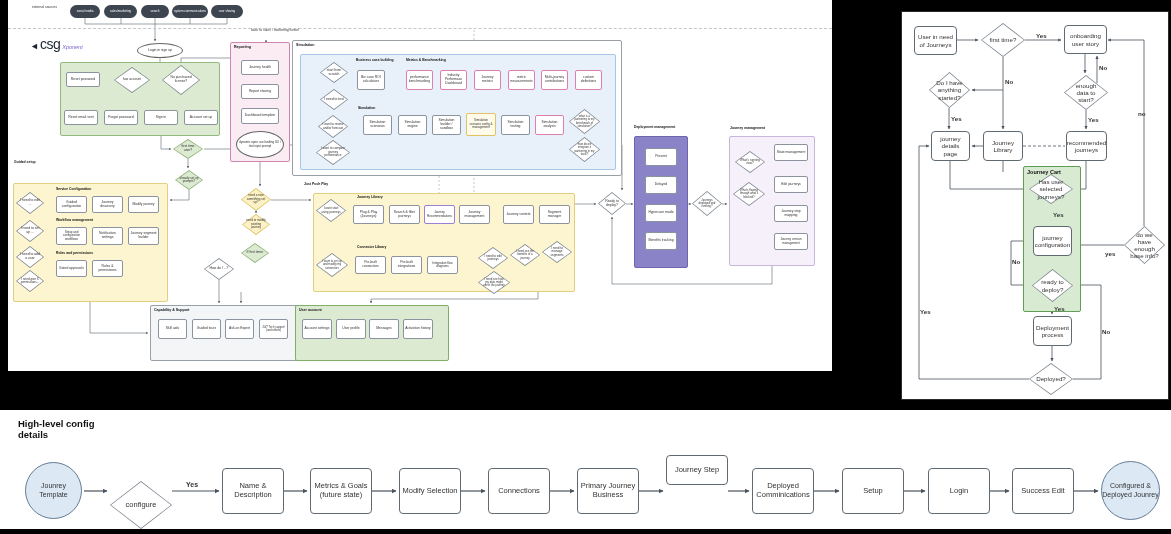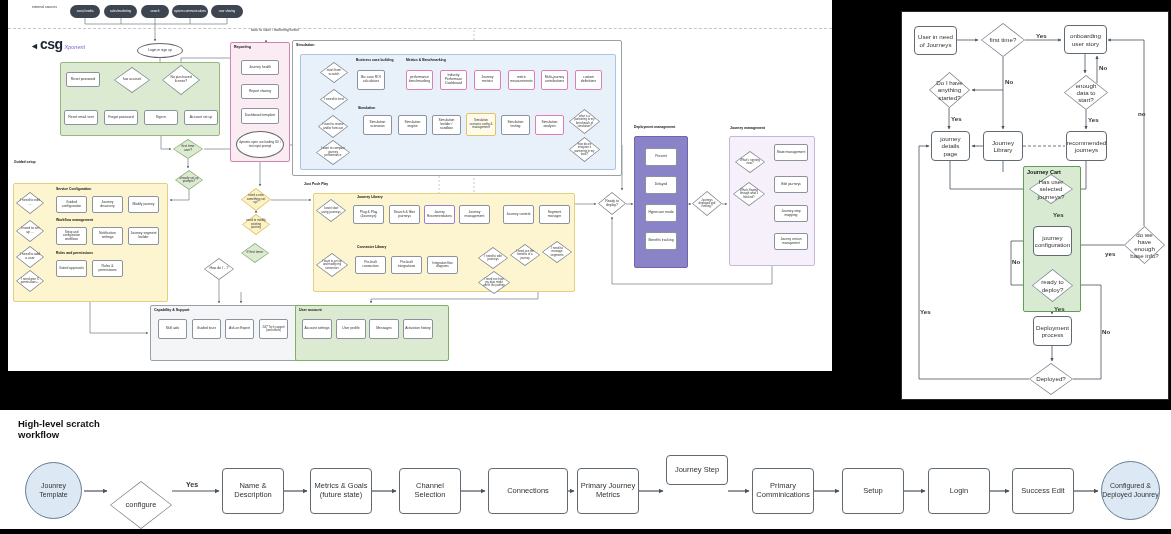--- a/index.html
+++ b/index.html
@@ -47,21 +47,21 @@
   .sec-yellow{background:#fcf5cf;border:1px solid #e3cf7e;}
   .sec-purple{background:#8b83c7;border:1px solid #6f65ae;}
   .sec-lav{background:#f6f0fa;border:1px solid #c9b6dd;}
   .sec-grey{background:#f3f5f7;border:1px solid #99a1a8;}
   .sec-cart{background:#d9ead3;border:1px solid #5f9e54;}
   .sec-label{position:absolute;top:2px;left:3px;font-weight:bold;font-size:3.6px;color:#111;white-space:nowrap;}
   #right-panel .sec-label{font-size:5.5px;}
   #divider{position:absolute;left:0;top:28px;width:824px;border-top:1px dashed #c6c6c6;}
   #logo{position:absolute;left:22px;top:36px;display:flex;align-items:baseline;}
   #logo .mark{font-size:9px;color:#1b2430;margin-right:1px;}
-  #logo .brand{font-weight:bold;font-size:14px;color:#1b2430;letter-spacing:-0.5px;}
+  #logo .brand{font-weight:normal;font-size:14px;color:#1b2430;letter-spacing:-0.5px;}
   #logo .prod{font-style:italic;font-size:5.5px;color:#7a5fd0;margin-left:2px;}
 </style>
 </head>
 <body>
 
 <div id="page">
 
   <div id="canvas-main" class="region">
     <svg class="wires" width="824" height="371" viewBox="0 0 824 371">
       <defs>
@@ -440,34 +440,34 @@
         <path marker-end="url(#ah3)" d="M550,81H574"></path>
         <path marker-end="url(#ah3)" d="M639,81H663"></path>
         <path marker-end="url(#ah3)" d="M728,81H749"></path>
         <path marker-end="url(#ah3)" d="M814,81H839"></path>
         <path marker-end="url(#ah3)" d="M904,81H925"></path>
         <path marker-end="url(#ah3)" d="M990,81H1009"></path>
         <path marker-end="url(#ah3)" d="M1074,81H1098"></path>
       </g>
     </svg>
     <div id="bf-nodes">
-        <div class="node label bold big" style="left: 18px; top: 8px; width: 95px; height: 26px;">High-level scratch workflow</div>
+        <div class="node label bold big" style="left: 18px; top: 8px; width: 95px; height: 26px;">High-level config details</div>
         <div class="node circle" style="left: 25px; top: 52px; width: 57px; height: 57px; font-size: 7px;">Jounrey Template</div>
         <div class="node diamond" style="left: 110px; top: 71px; width: 62px; height: 48px; font-size: 7.5px;">
           <div class="d-fill"></div>
           <div class="d-txt">configure</div>
         </div>
         <div class="node label lblc" style="left: 186px; top: 71px; width: 20px;">Yes</div>
         <div class="node box" style="left: 222px; top: 58px; width: 62px; height: 46px;">Name &amp; Description</div>
         <div class="node box" style="left: 310px; top: 58px; width: 62px; height: 46px;">Metrics &amp; Goals (future state)</div>
-        <div class="node box" style="left: 399px; top: 58px; width: 62px; height: 46px;">Channel Selection</div>
-        <div class="node box" style="left: 488px; top: 58px; width: 80px; height: 46px;">Connections</div>
-        <div class="node box" style="left: 577px; top: 58px; width: 62px; height: 46px;">Primary Journey Metrics</div>
+        <div class="node box" style="left: 399px; top: 58px; width: 62px; height: 46px;">Modify Selection</div>
+        <div class="node box" style="left: 488px; top: 58px; width: 62px; height: 46px;">Connections</div>
+        <div class="node box" style="left: 577px; top: 58px; width: 62px; height: 46px;">Primary Journey Business</div>
         <div class="node box" style="left: 666px; top: 45px; width: 62px; height: 30px;">Journey Step</div>
-        <div class="node box" style="left: 752px; top: 58px; width: 62px; height: 46px;">Primary Comminications</div>
+        <div class="node box" style="left: 752px; top: 58px; width: 62px; height: 46px;">Deployed Comminications</div>
         <div class="node box" style="left: 842px; top: 58px; width: 62px; height: 46px;">Setup</div>
         <div class="node box" style="left: 928px; top: 58px; width: 62px; height: 46px;">Login</div>
         <div class="node box" style="left: 1012px; top: 58px; width: 62px; height: 46px;">Success Edit</div>
         <div class="node circle" style="left: 1101px; top: 51px; width: 59px; height: 59px; font-size: 7px;">Configured &amp; Deployed Jounrey</div>
       </div>
   </div>
 
 </div>
 
 </body></html>

